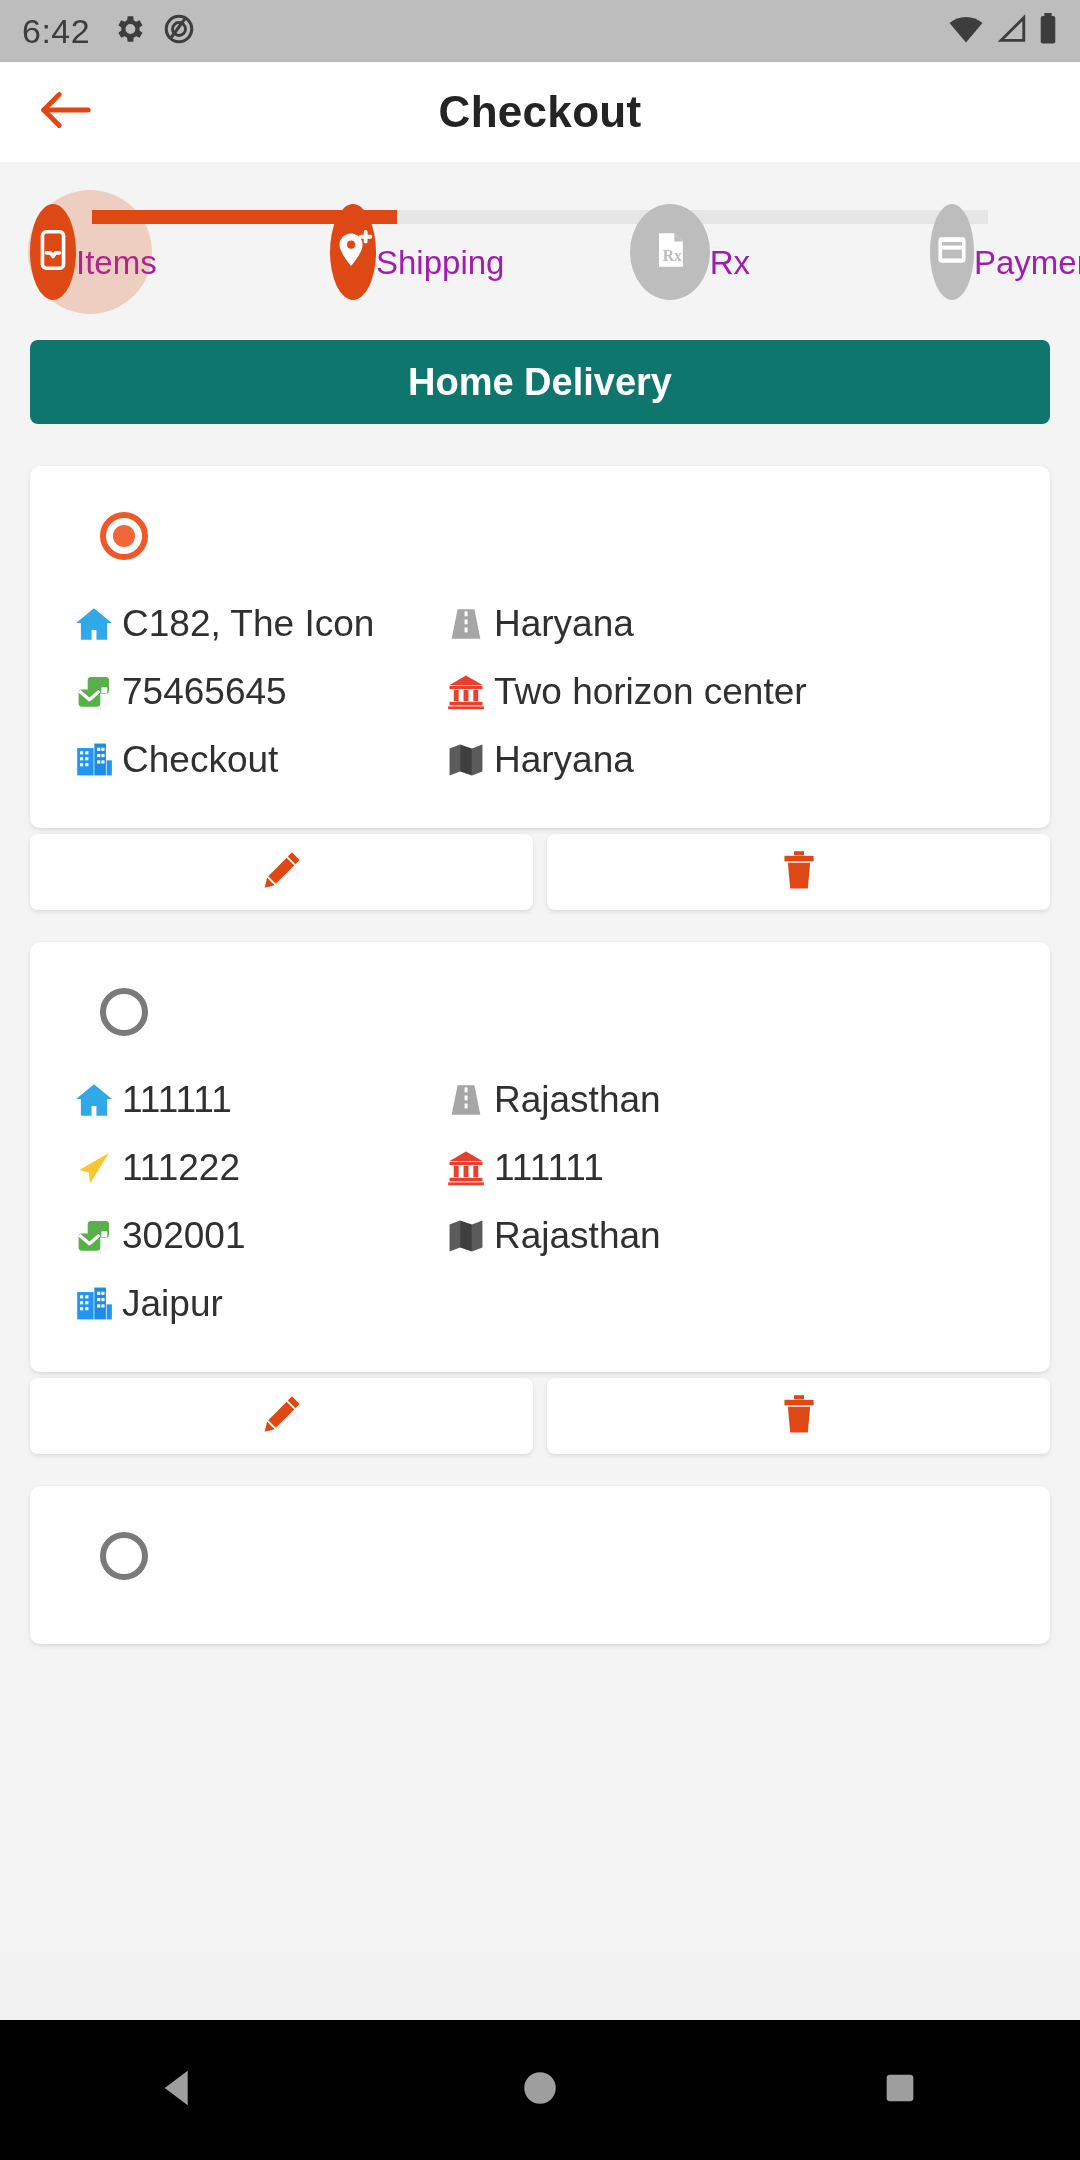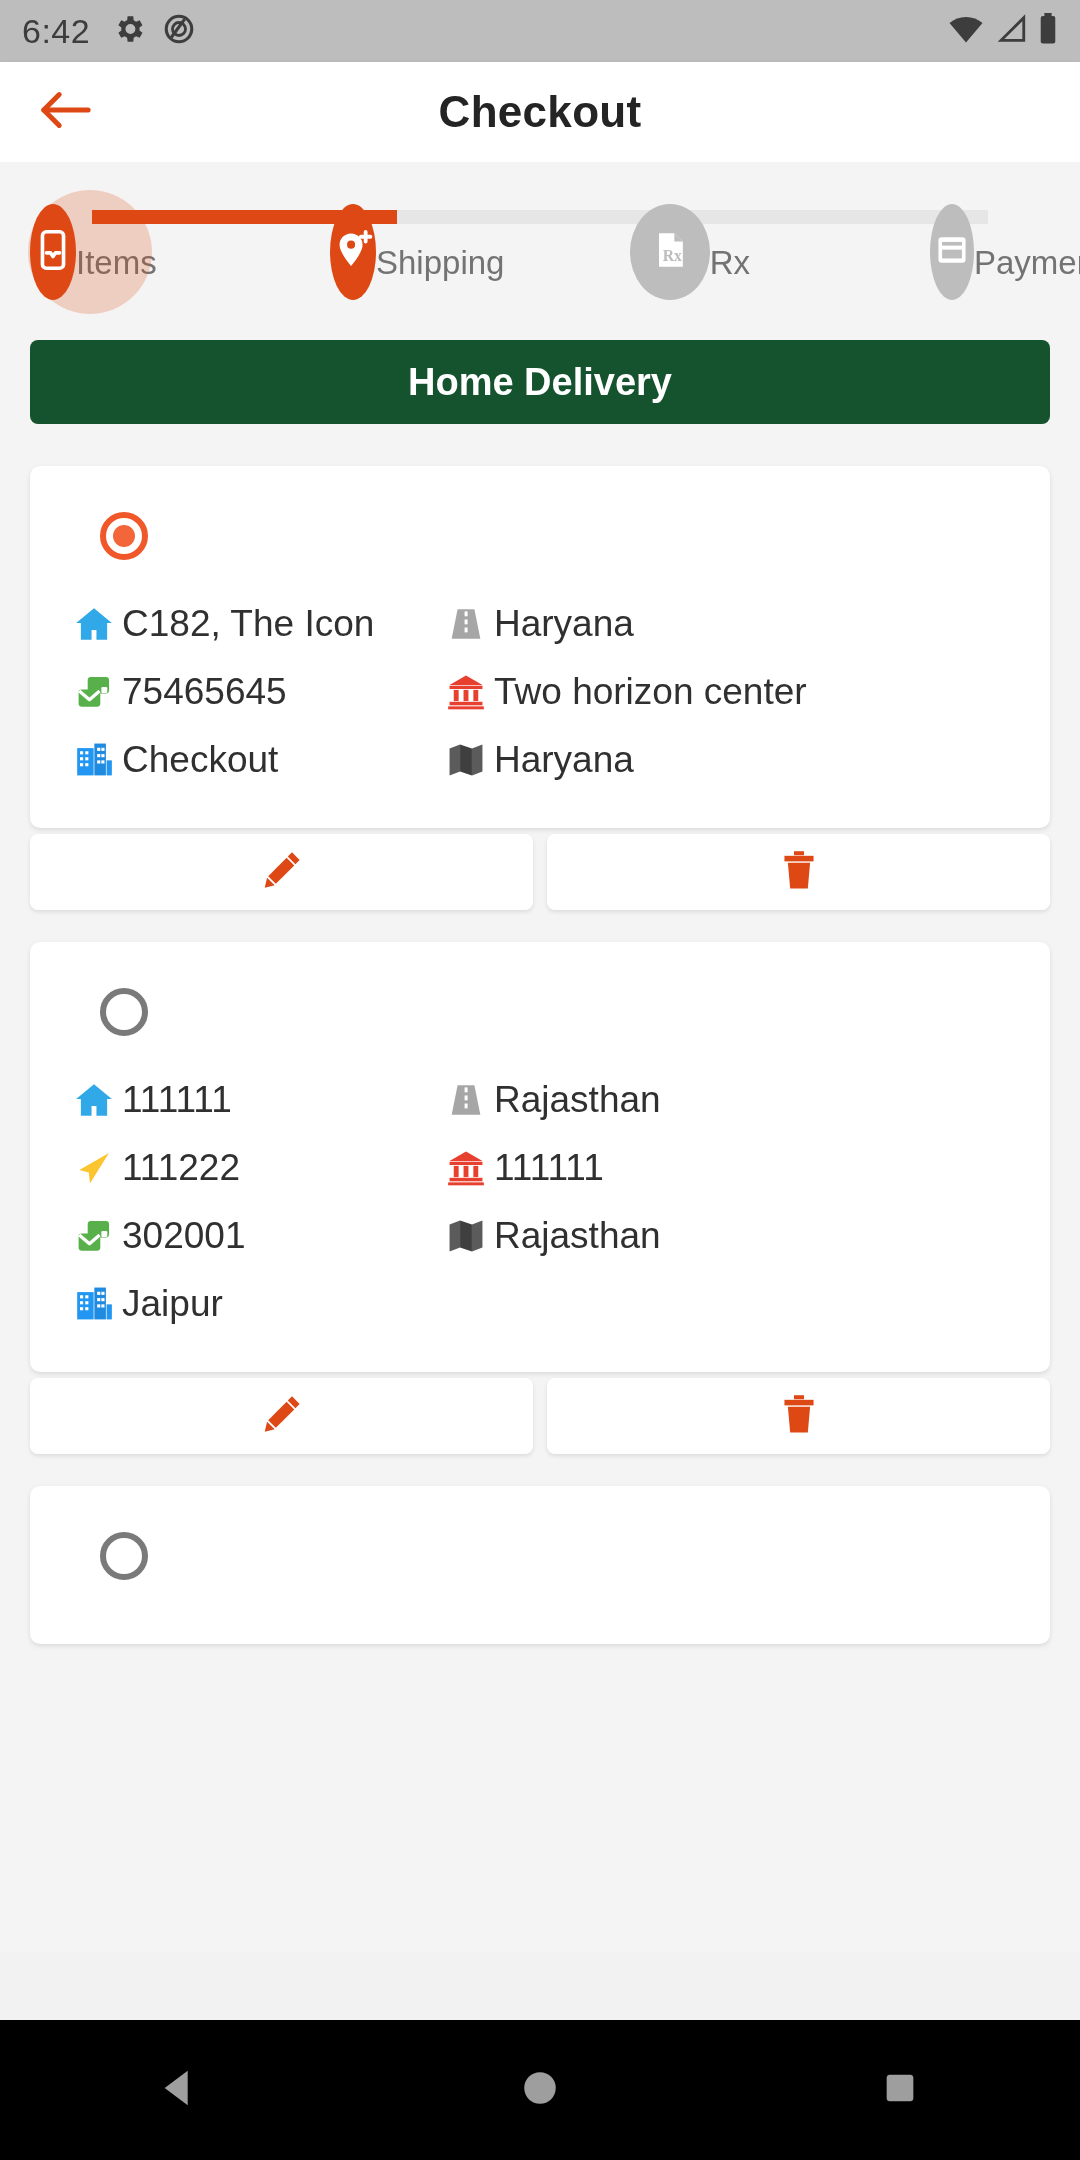--- a/index.html
+++ b/index.html
@@ -52,29 +52,29 @@
   .halo {
     position:absolute; top: -14px; left: 50%; transform: translateX(-50%);
     width: 124px; height: 124px; border-radius: 50%; background: rgba(221,72,20,.22);
   }
   .bubble {
     position: relative; width: 96px; height: 96px; border-radius: 50%;
     display:flex; align-items:center; justify-content:center;
     background: #dd4814;
   }
   .bubble.inactive { background: #bdbdbd; }
-  .step-label { margin-top: 22px; font-size: 33px; color: #737373; white-space: nowrap; }
+  .step-label { margin-top: 22px; font-size: 33px; color: #a21caf; white-space: nowrap; }
 
   
   .toggle-row { display:flex; gap: 26px; padding: 40px 30px 0 30px; }
   .toggle-btn {
     flex: 1; height: 84px; border-radius: 8px; display:flex; align-items:center; justify-content:center;
     font-size: 38px; font-weight: bold; color: #ffffff; cursor: pointer;
   }
-  .toggle-btn.active { background: #14532d; }
+  .toggle-btn.active { background: #0f766e; }
   .toggle-btn.idle { background: #777777; }
 
   
   .cards { padding: 22px 30px 0 30px; margin-top: 20px; }
   .card-wrap { margin-bottom: 32px; }
   .card {
     background: #ffffff; border-radius: 10px; padding: 34px 36px 34px 36px;
     box-shadow: 0 2px 5px rgba(0,0,0,.11);
   }
   .radio-row { padding: 12px 0 30px 34px; }

